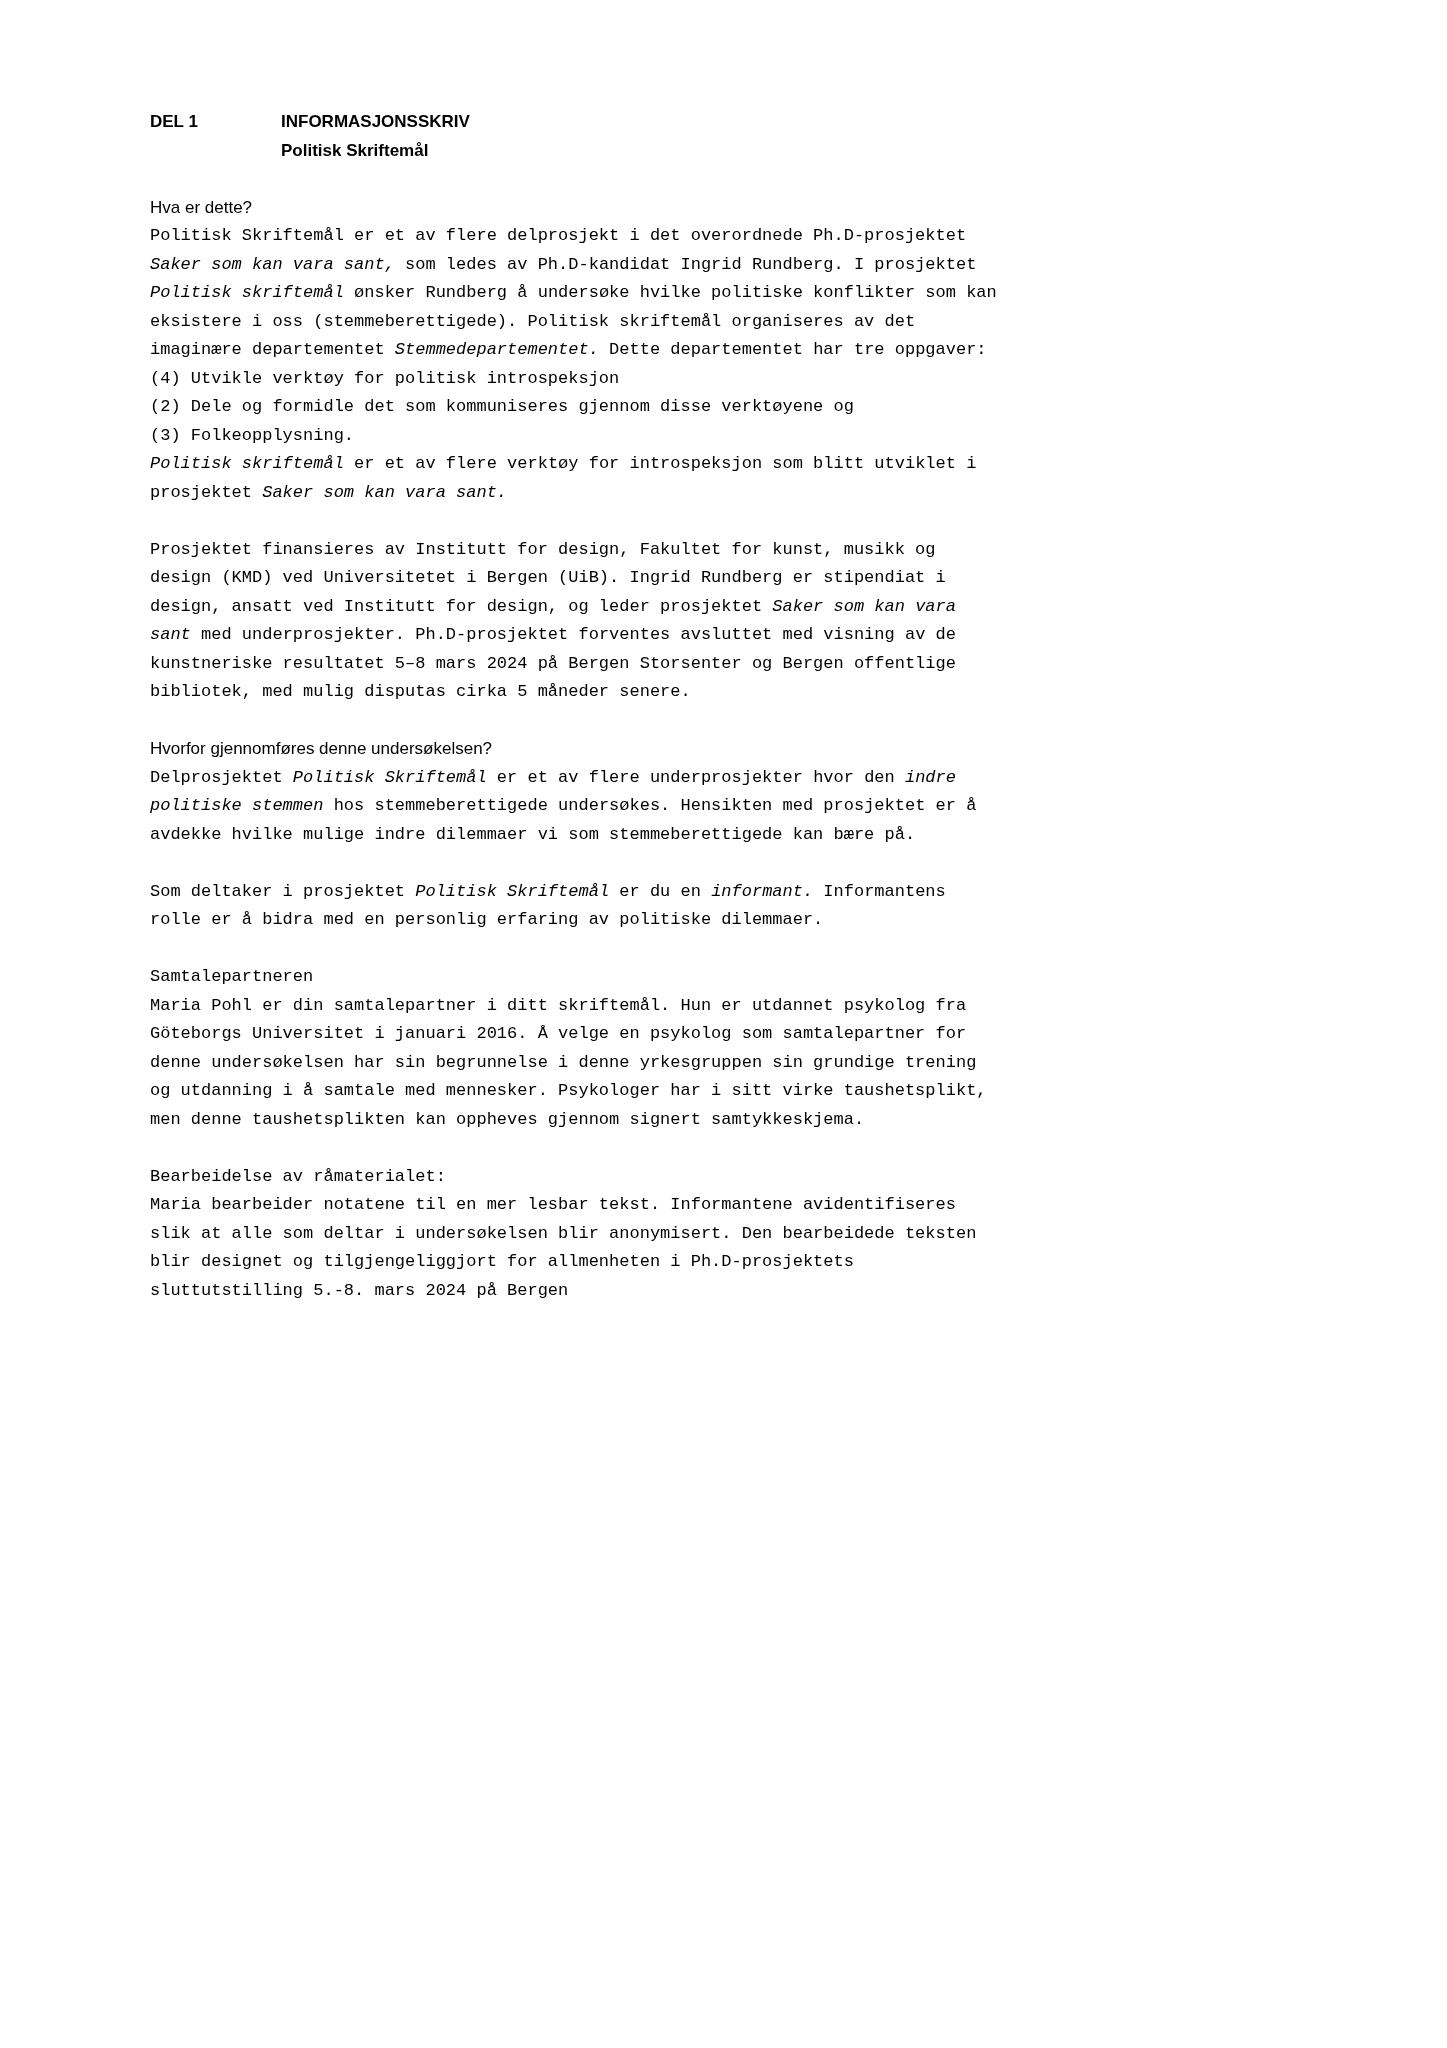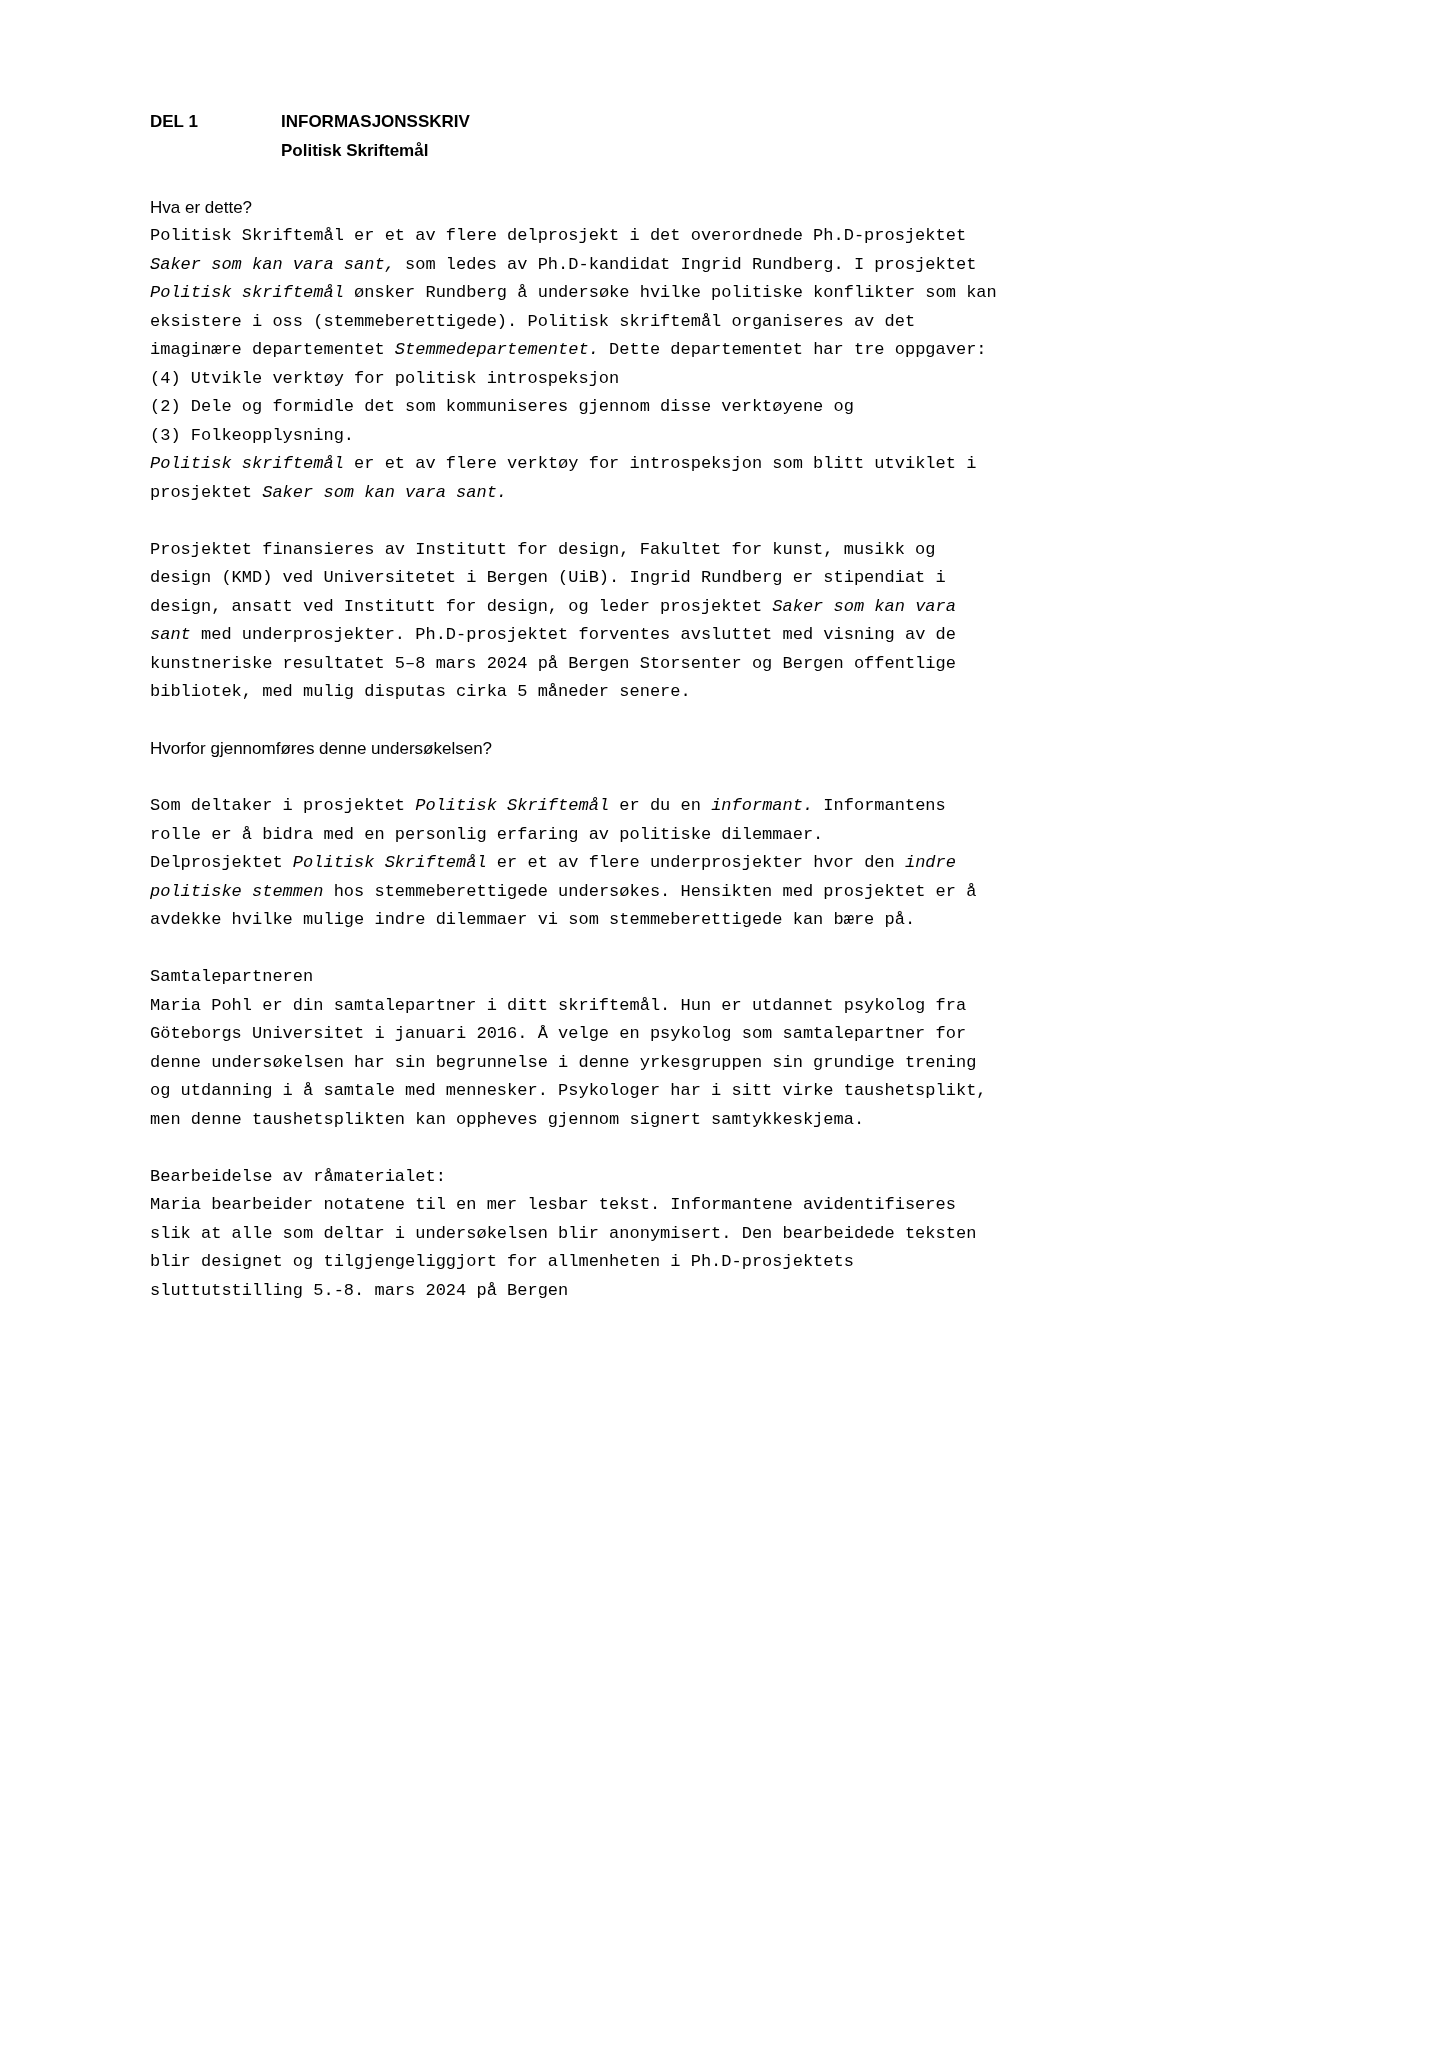--- a/index.html
+++ b/index.html
@@ -61,22 +61,22 @@
       <div class="p"><span>(3) Folkeopplysning.</span></div>
       <div class="p"><em>Politisk skriftemål</em><span> er et av flere verktøy for introspeksjon som blitt utviklet i prosjektet </span><em>Saker som kan vara sant.</em></div>
     </section>
 
     <section class="sec">
       <div class="p"><span>Prosjektet finansieres av Institutt for design, Fakultet for kunst, musikk og design (KMD) ved Universitetet i Bergen (UiB). Ingrid Rundberg er stipendiat i design, ansatt ved Institutt for design, og leder prosjektet </span><em>Saker som kan vara sant</em><span> med underprosjekter. Ph.D-prosjektet forventes avsluttet med visning av de kunstneriske resultatet 5–8 mars 2024 på Bergen Storsenter og Bergen offentlige bibliotek, med mulig disputas cirka 5 måneder senere.</span></div>
     </section>
 
     <section class="sec">
       <div class="h">Hvorfor gjennomføres denne undersøkelsen?</div>
+      <div class="p"><span>Delprosjektet </span><em>Politisk Skriftemål</em><span> er et av flere underprosjekter hvor den </span><em>indre politiske stemmen</em><span> hos stemmeberettigede undersøkes. Hensikten med prosjektet er å avdekke hvilke mulige indre dilemmaer vi som stemmeberettigede kan bære på.</span></div>
       <div class="p mt"><span>Som deltaker i prosjektet </span><em>Politisk Skriftemål</em><span> er du en </span><em>informant.</em><span> Informantens rolle er å bidra med en personlig erfaring av politiske dilemmaer.</span></div>
-      <div class="p"><span>Delprosjektet </span><em>Politisk Skriftemål</em><span> er et av flere underprosjekter hvor den </span><em>indre politiske stemmen</em><span> hos stemmeberettigede undersøkes. Hensikten med prosjektet er å avdekke hvilke mulige indre dilemmaer vi som stemmeberettigede kan bære på.</span></div>
     </section>
 
     <section class="sec">
       <div class="p mt"><span>Samtalepartneren</span></div>
       <div class="p"><span>Maria Pohl er din samtalepartner i ditt skriftemål. Hun er utdannet psykolog fra Göteborgs Universitet i januari 2016. Å velge en psykolog som samtalepartner for denne undersøkelsen har sin begrunnelse i denne yrkesgruppen sin grundige trening og utdanning i å samtale med mennesker. Psykologer har i sitt virke taushetsplikt, men denne taushetsplikten kan oppheves gjennom signert samtykkeskjema.</span></div>
       <div class="p mt"><span>Bearbeidelse av råmaterialet:</span></div>
       <div class="p"><span>Maria bearbeider notatene til en mer lesbar tekst. Informantene avidentifiseres slik at alle som deltar i undersøkelsen blir anonymisert. Den bearbeidede teksten blir designet og tilgjengeliggjort for allmenheten i Ph.D-prosjektets sluttutstilling 5.-8. mars 2024 på Bergen</span></div>
     </section>
 
   </div>

